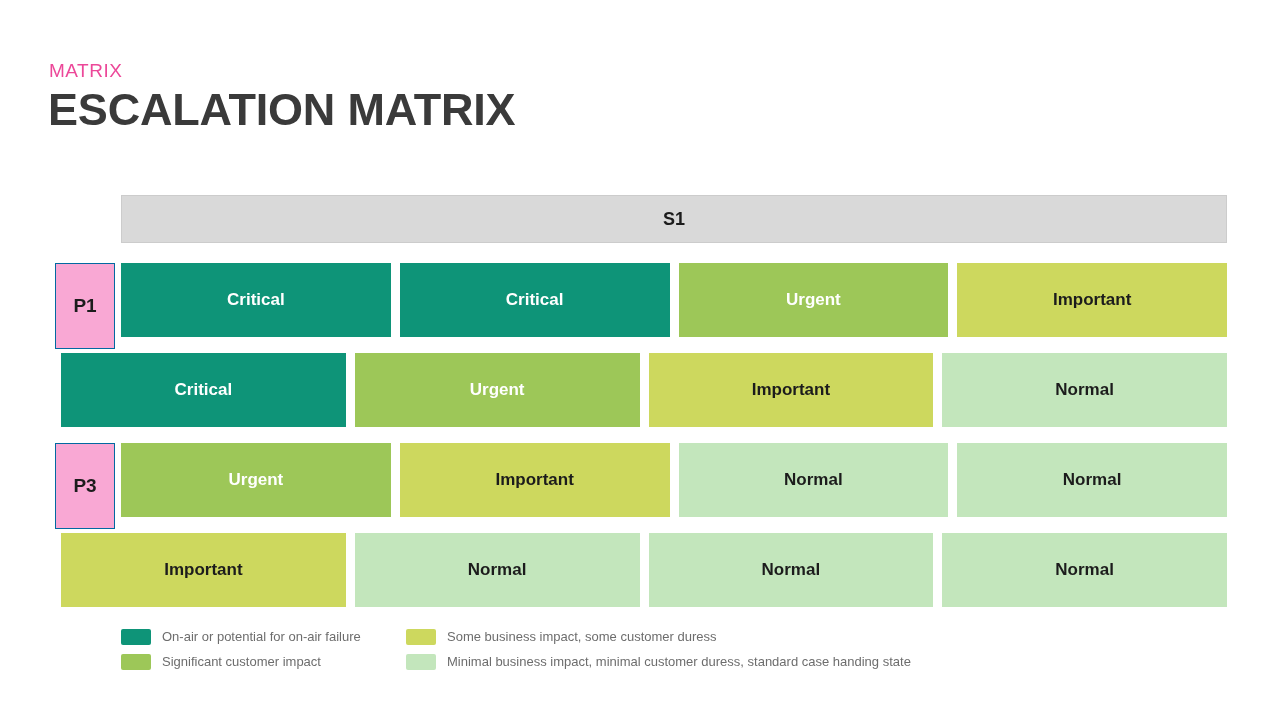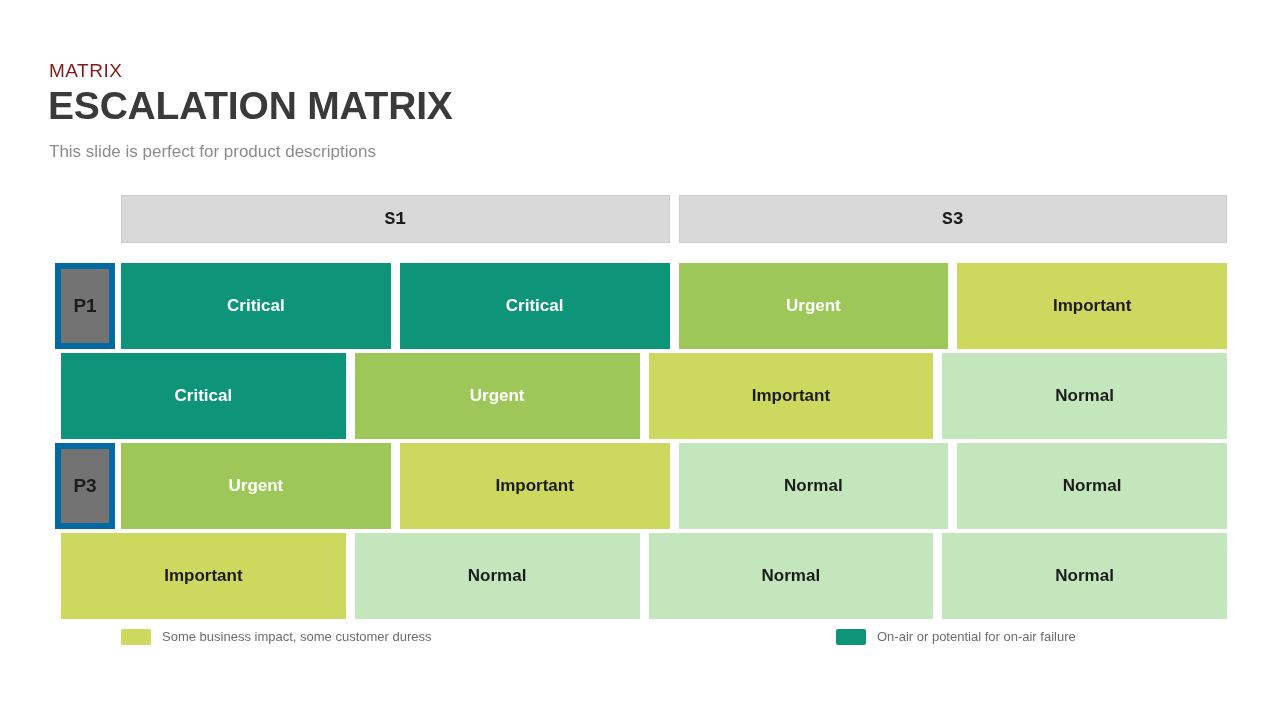--- a/index.html
+++ b/index.html
@@ -20,28 +20,28 @@
     height: 720px;
   }
 
   
   .eyebrow {
     position: absolute;
     left: 49px;
     top: 60px;
     font-size: 19px;
     letter-spacing: 0.5px;
-    color: #7f1d1d;
+    color: #ec4899;
     font-weight: 400;
   }
   .title {
     position: absolute;
     left: 48px;
     top: 84px;
-    font-size: 39px;
+    font-size: 45px;
     font-weight: bold;
     color: #3a3a3a;
     letter-spacing: -0.2px;
     line-height: 1.15;
   }
   .subtitle {
     position: absolute;
     left: 49px;
     top: 142px;
     font-size: 17px;
@@ -59,22 +59,22 @@
 
   .grid-row {
     display: flex;
     align-items: stretch;
   }
 
   
   .rowlabel {
     width: 60px;
     flex: 0 0 60px;
-    background: #737373;
-    border: 6px solid #0369a1;
+    background: #f9a8d4;
+    border: 1px solid #0369a1;
     box-sizing: border-box;
     display: flex;
     align-items: center;
     justify-content: center;
     font-size: 19px;
     font-weight: bold;
     color: #1c1c1c;
   }
   .rowlabel.spacer {
     background: transparent;
@@ -108,24 +108,24 @@
     border: 1px solid #cccccc;
     color: #1c1c1c;
     font-size: 18px;
   }
 
   .body-row {
     height: 86px;
     margin-top: 4px;
   }
   .body-row .cell {
-    height: 86px;
-  }
-
-  .head-row { height: 64px; font-family: Liberation Mono, monospace; }
+    height: 74px;
+  }
+
+  .head-row { height: 64px; }
 
   
   .legend {
     position: absolute;
     left: 121px;
     top: 624px;
     width: 1000px;
   }
   .legend-row {
     display: flex;
@@ -151,30 +151,28 @@
     white-space: nowrap;
   }
 </style>
 </head>
 <body>
 
 <div class="slide">
 
   <div class="eyebrow">MATRIX</div>
   <div class="title">ESCALATION MATRIX</div>
-  <div class="subtitle">This slide is perfect for product descriptions</div>
 
   <div class="matrix">
 
     <div class="grid-row head-row">
       <div class="rowlabel spacer"></div>
       <div class="gap-col"></div>
       <div class="cells">
         <div class="cell">S1</div>
-        <div class="cell">S3</div>
       </div>
     </div>
 
     <div class="grid-row body-row">
       <div class="rowlabel">P1</div>
       <div class="gap-col"></div>
       <div class="cells">
         <div class="cell" style="background: rgb(14, 148, 120); color: rgb(255, 255, 255);">Critical</div>
         <div class="cell" style="background: rgb(14, 148, 120); color: rgb(255, 255, 255);">Critical</div>
         <div class="cell" style="background: rgb(157, 199, 88); color: rgb(255, 255, 255);">Urgent</div>
@@ -210,24 +208,34 @@
         <div class="cell" style="background: rgb(195, 230, 188); color: rgb(28, 28, 28);">Normal</div>
         <div class="cell" style="background: rgb(195, 230, 188); color: rgb(28, 28, 28);">Normal</div>
         <div class="cell" style="background: rgb(195, 230, 188); color: rgb(28, 28, 28);">Normal</div>
       </div>
     </div>
 
   </div>
 
   <div class="legend">
     <div class="legend-row">
+      <div class="legend-item col1">
+        <span class="swatch" style="background: rgb(14, 148, 120);"></span>
+        <span class="legend-text">On-air or potential for on-air failure</span>
+      </div>
       <div class="legend-item col2">
         <span class="swatch" style="background: rgb(205, 216, 94);"></span>
         <span class="legend-text">Some business impact, some customer duress</span>
       </div>
+    </div>
+    <div class="legend-row">
       <div class="legend-item col1">
-        <span class="swatch" style="background: rgb(14, 148, 120);"></span>
-        <span class="legend-text">On-air or potential for on-air failure</span>
+        <span class="swatch" style="background: rgb(157, 199, 88);"></span>
+        <span class="legend-text">Significant customer impact</span>
+      </div>
+      <div class="legend-item col2">
+        <span class="swatch" style="background: rgb(195, 230, 188);"></span>
+        <span class="legend-text">Minimal business impact, minimal customer duress, standard case handing state</span>
       </div>
     </div>
   </div>
 
 </div>
 
 </body></html>

